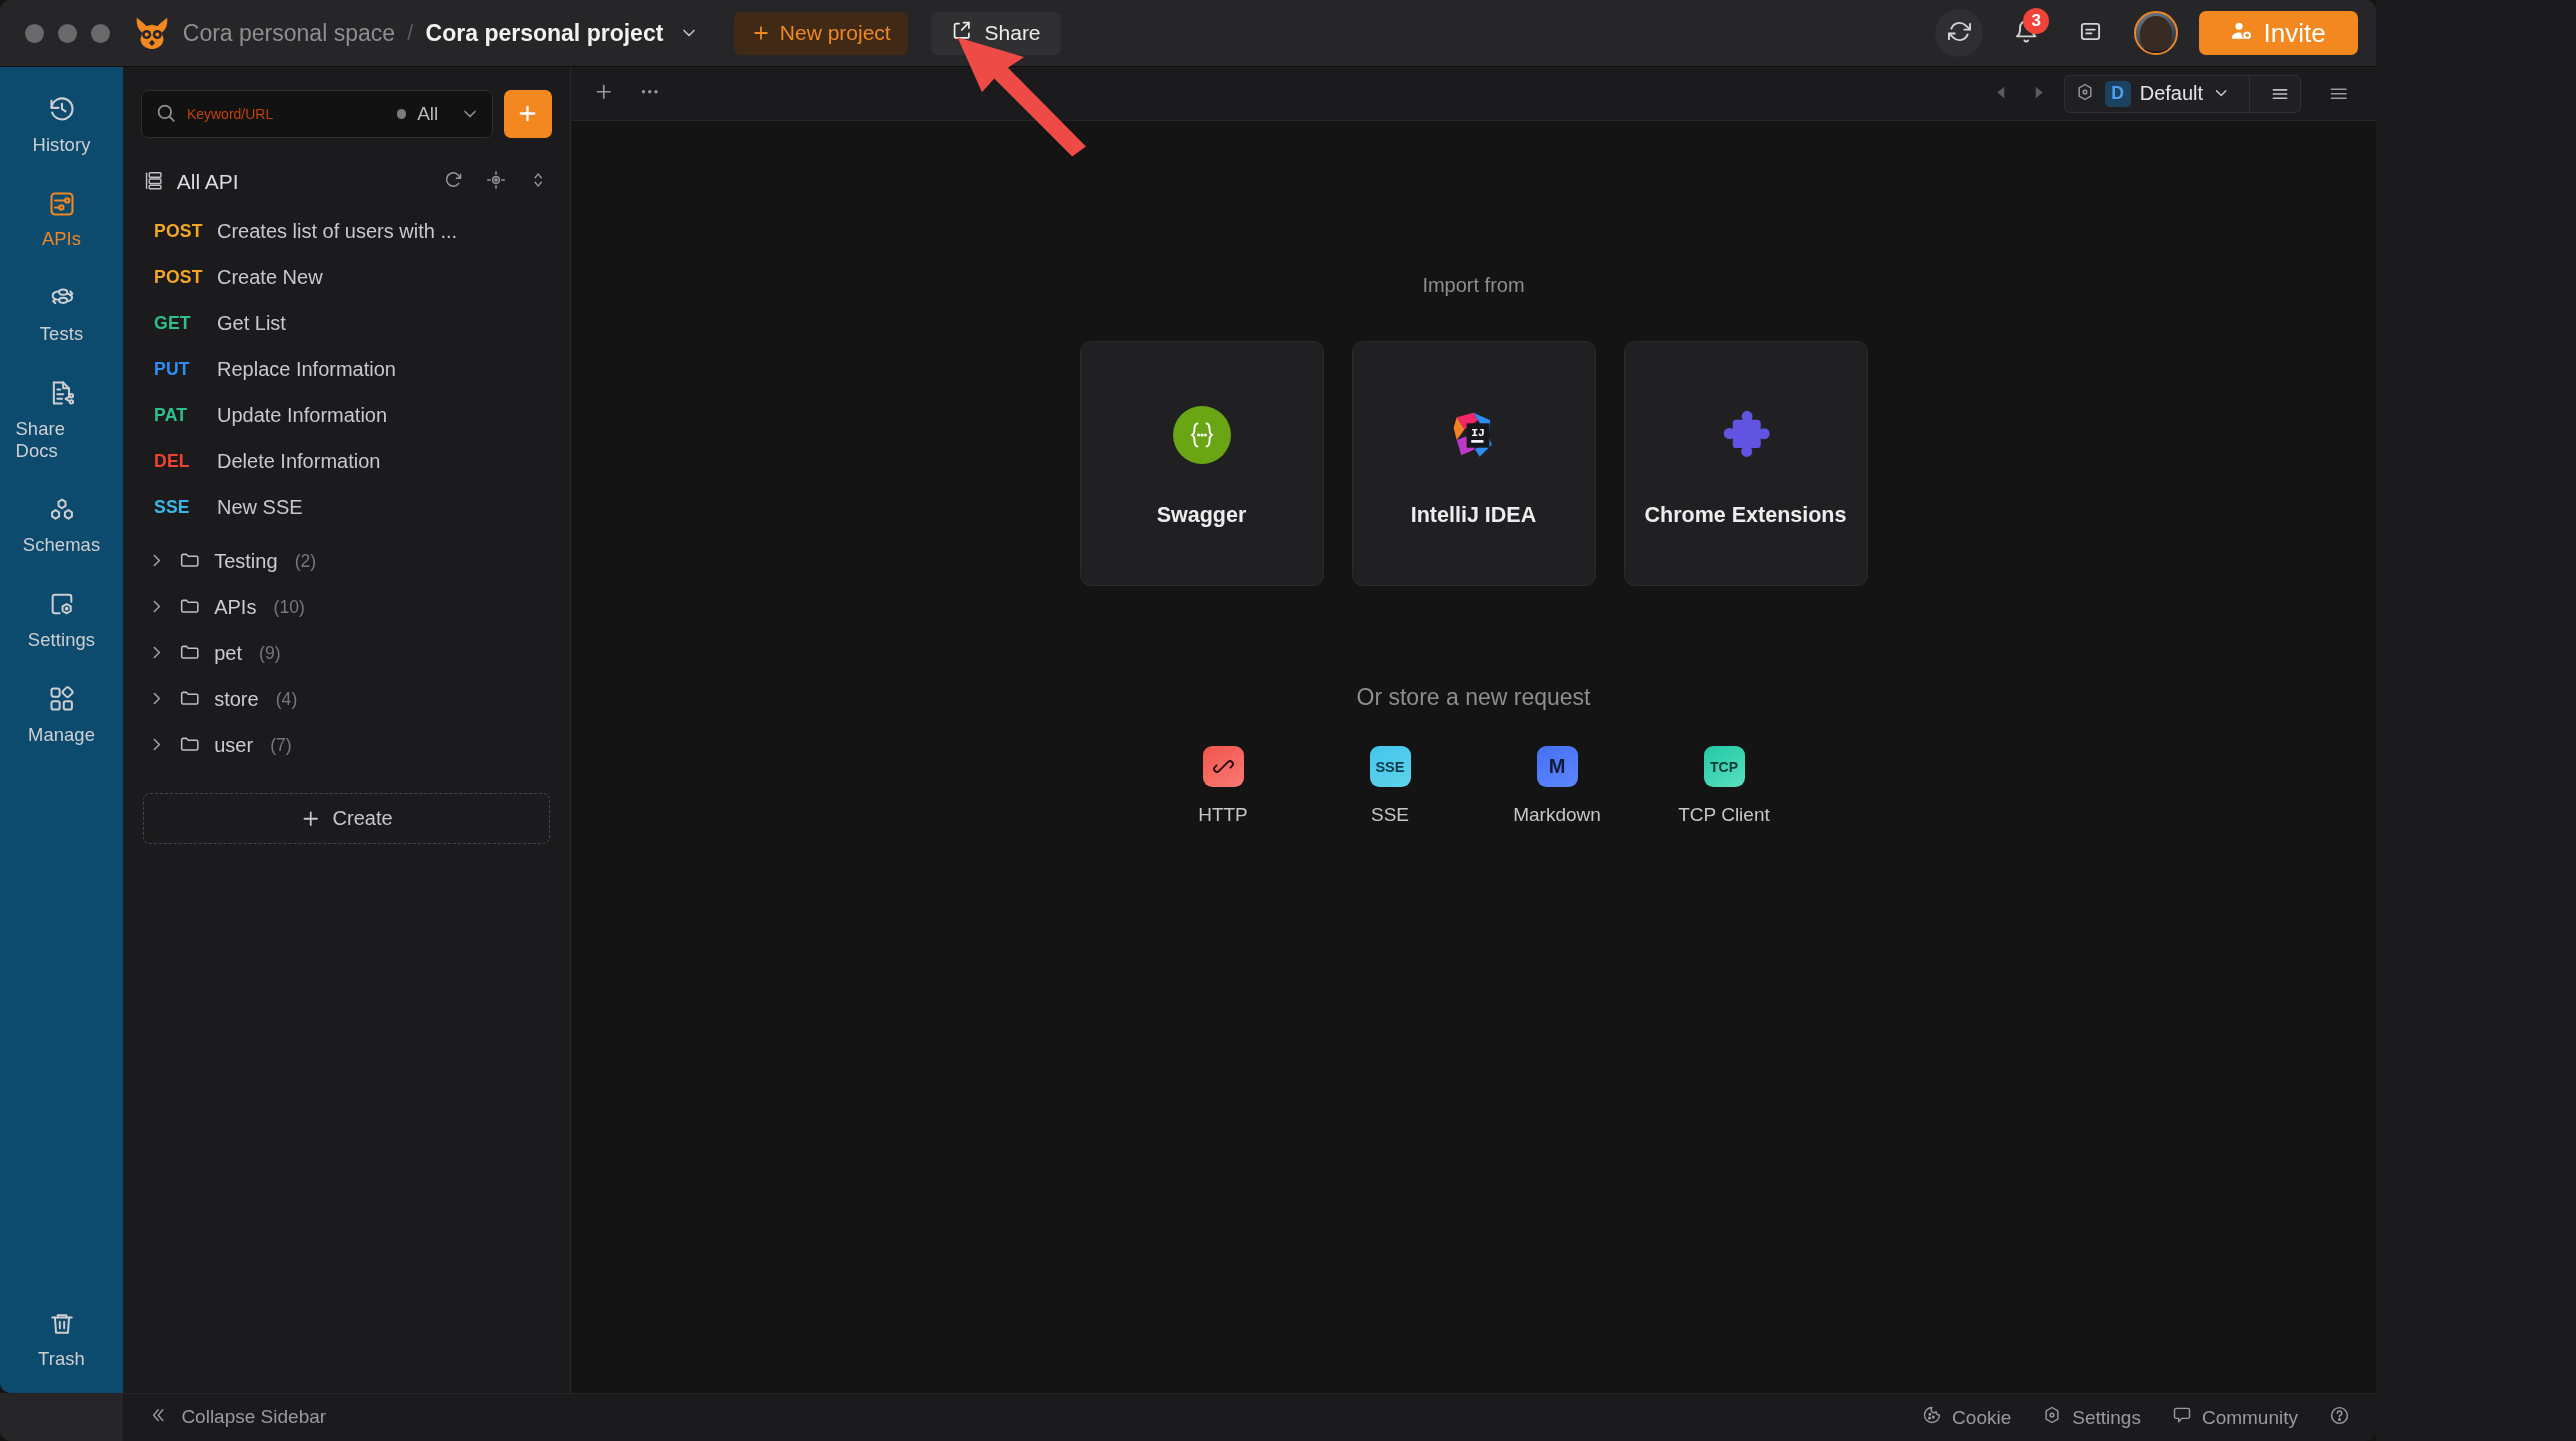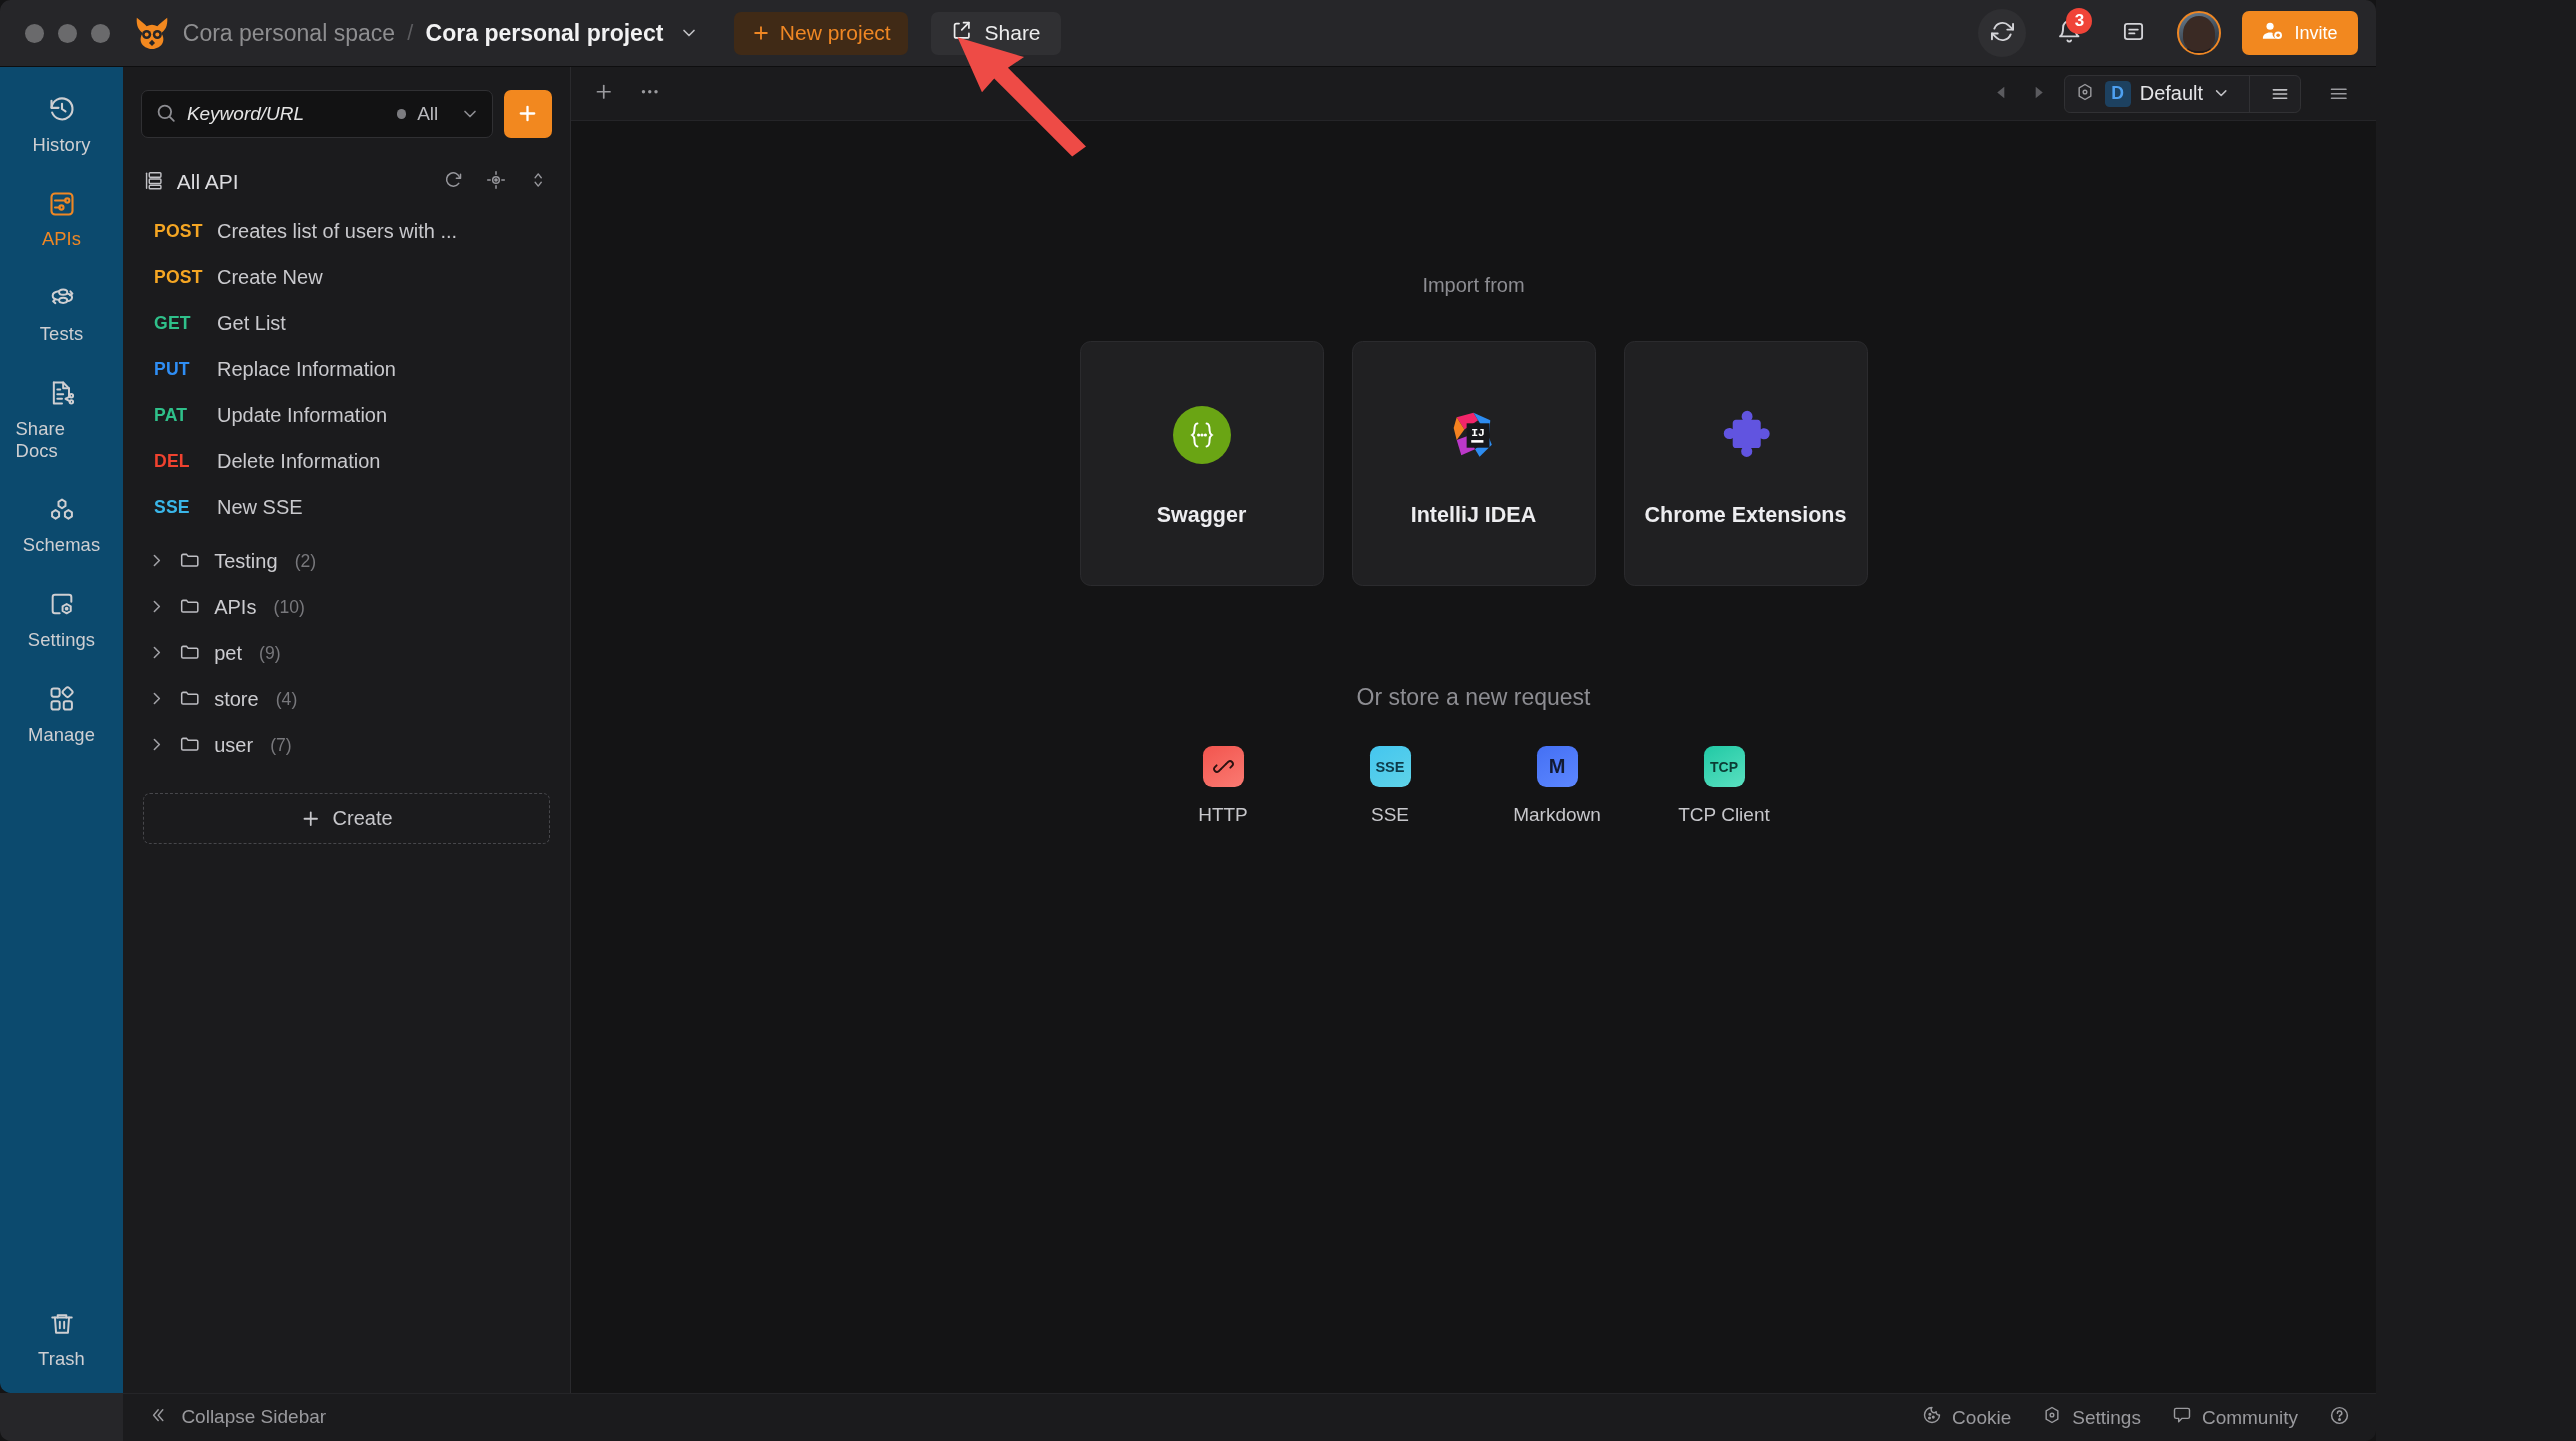--- a/index.html
+++ b/index.html
@@ -92,22 +92,22 @@
     content:""; position:absolute; left:50%; top:8%;
     width:32px; height:35px; border-radius:50% 50% 40% 40%;
     background:#3a2a24; transform:translateX(-50%);
     box-shadow: 0 21.5px 0 -3.1px #1f1a1c;
   }
   .btn-invite {
     height: 44px;
     background: #f2881f; color: #fff;
     border-radius: 7px;
     display: flex; align-items: center; gap: 10.7px;
-    padding: 0 20px;
-    font-size: 18px;
+    padding: 0 32px;
+    font-size: 26px;
     white-space: nowrap;
   }
 
   
   .body { flex: 1; display: flex; min-height: 0; }
 
   
   .rail {
     width: 123px; min-width: 123px;
     background: #0c4a6e;
@@ -138,21 +138,21 @@
   .search-row { display: flex; align-items: center; gap: 10.7px; padding: 7.7px 18.4px 0 18.4px; }
   .search-box {
     flex: 1; height: 48px;
     background: #121213;
     border: 0.8px solid #303033;
     border-radius: 7px;
     display: flex; align-items: center;
     padding: 0 12.3px;
     gap: 10.7px;
   }
-  .search-ph { font-size: 19px; color: #e5e5e5; flex: 1; font-style: italic; }
+  .search-ph { font-size: 14px; color: #c2410c; flex: 1; }
   .filter-dot { width: 9.2px; height: 9.2px; border-radius: 50%; background: #7c7c80; }
   .filter-lbl { font-size: 19px; color: #b9b9bd; }
   .btn-add {
     width: 48px; height: 48px;
     background: #f2881f; border-radius: 7px;
     display: flex; align-items: center; justify-content: center;
     color: #fff;
   }
   .allapi-row {
     display: flex; align-items: center;

